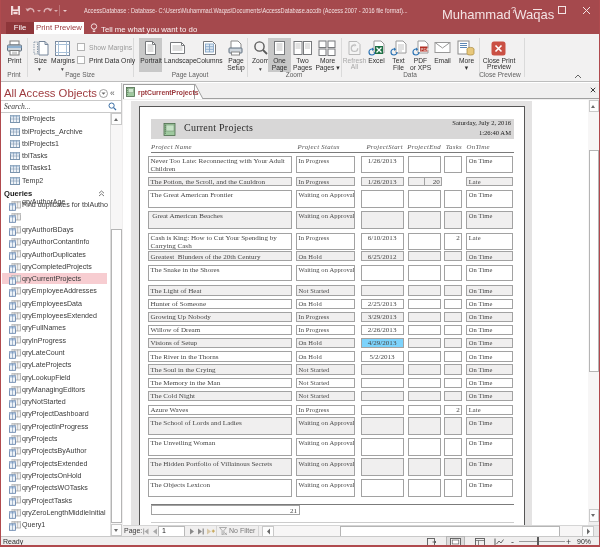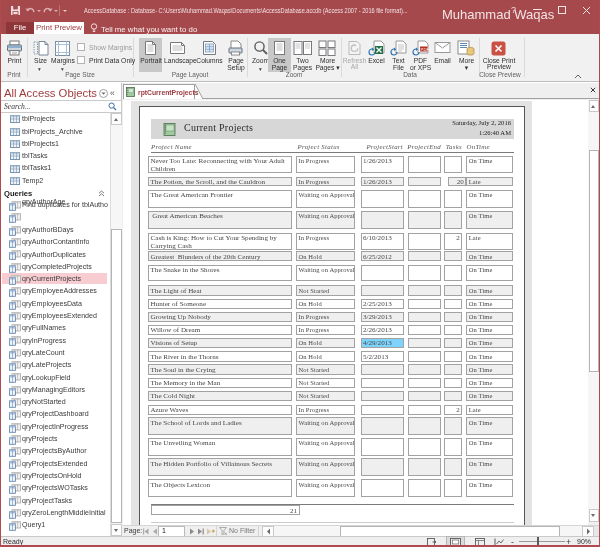--- a/index.html
+++ b/index.html
@@ -3,21 +3,21 @@
 *{margin:0;padding:0;box-sizing:border-box}
 html,body{width:600px;height:547px;overflow:hidden;font-family:"Liberation Sans",sans-serif;background:#fff;position:relative}
 .a{position:absolute}
 .ser{font-family:"Liberation Serif",serif}
 .glab{font-size:6.5px;color:#5e5e5e;text-align:center}
 .blab{font-size:6.7px;color:#2e2e2e;text-align:center;line-height:6.9px}
 .gray{color:#9a9a9a}
 .cell{position:absolute;border:1px solid #a2a2a2;font-family:"Liberation Serif",serif;font-size:7.1px;color:#474747;line-height:8.1px;padding:0.5px 1.5px;overflow:hidden}
 .nw{white-space:nowrap;font-size:6.5px;letter-spacing:0.1px}
 .num{text-align:right}
-.ctr{text-align:left}
+.ctr{text-align:center}
 .chk{position:absolute;width:8px;height:8px;border:1px solid #b3b3b3;background:#fdfdfd}
 .navit{position:absolute;left:22px;font-size:7.1px;color:#3a3a3a;white-space:nowrap;max-width:86px;overflow:hidden}
 </style></head><body>
 <div class="a" style="left:0;top:0;width:600px;height:22px;background:#a5494d"></div>
 <svg class="a" style="left:10px;top:5px" width="11" height="11" viewBox="0 0 11 11">
 <rect x="1" y="1" width="9" height="9" fill="#f3dcdd"></rect>
 <rect x="3.2" y="1" width="4.6" height="3.4" fill="#a5494d"></rect>
 <rect x="2.6" y="6" width="5.8" height="4" fill="#a5494d"></rect>
 <rect x="3.4" y="6.8" width="4.2" height="2.4" fill="#f3dcdd"></rect>
   </svg>
@@ -225,21 +225,21 @@
 <div class="cell" style="left:148px;top:155.7px;width:144.2px;height:17.3px;background:#fff">Never Too Late: Reconnecting with Your Adult Children</div>
 <div class="cell nw" style="left:296px;top:155.7px;width:58.6px;height:17.3px;background:#fff">In Progress</div>
 <div class="cell ctr" style="left:360.5px;top:155.7px;width:43.1px;height:17.3px;background:#fff">1/26/2013</div>
 <div class="cell" style="left:407.5px;top:155.7px;width:33.3px;height:17.3px;background:#fff"></div>
 <div class="cell num" style="left:444px;top:155.7px;width:18.4px;height:17.3px;background:#fff"></div>
 <div class="cell nw" style="left:466.3px;top:155.7px;width:47px;height:17.3px;background:#fff">On Time</div>
 <div class="cell" style="left:148px;top:176.5px;width:144.2px;height:9.8px;background:#f0efef">The Potion, the Scroll, and the Cauldron</div>
 <div class="cell nw" style="left:296px;top:176.5px;width:58.6px;height:9.8px;background:#f0efef">In Progress</div>
 <div class="cell ctr" style="left:360.5px;top:176.5px;width:43.1px;height:9.8px;background:#f0efef">1/26/2013</div>
 <div class="cell" style="left:407.5px;top:176.5px;width:33.3px;height:9.8px;background:#f0efef"></div>
-<div class="cell num" style="left:448px;top:176.5px;width:18.4px;height:9.8px;background:#f0efef">20</div>
+<div class="cell num" style="left:424px;top:176.5px;width:18.4px;height:9.8px;background:#f0efef">20</div>
 <div class="cell nw" style="left:466.3px;top:176.5px;width:47px;height:9.8px;background:#f0efef">Late</div>
 <div class="cell" style="left:148px;top:189.8px;width:144.2px;height:18.6px;background:#fff">The Great American Frontier</div>
 <div class="cell nw" style="left:296px;top:189.8px;width:58.6px;height:18.6px;background:#fff">Waiting on Approval</div>
 <div class="cell ctr" style="left:360.5px;top:189.8px;width:43.1px;height:18.6px;background:#fff"></div>
 <div class="cell" style="left:407.5px;top:189.8px;width:33.3px;height:18.6px;background:#fff"></div>
 <div class="cell num" style="left:444px;top:189.8px;width:18.4px;height:18.6px;background:#fff"></div>
 <div class="cell nw" style="left:466.3px;top:189.8px;width:47px;height:18.6px;background:#fff">On Time</div>
 <div class="cell" style="left:148px;top:210.8px;width:144.2px;height:18.4px;background:#f0efef">&nbsp;Great American Beaches</div>
 <div class="cell nw" style="left:296px;top:210.8px;width:58.6px;height:18.4px;background:#f0efef">Waiting on Approval</div>
 <div class="cell ctr" style="left:360.5px;top:210.8px;width:43.1px;height:18.4px;background:#f0efef"></div>

